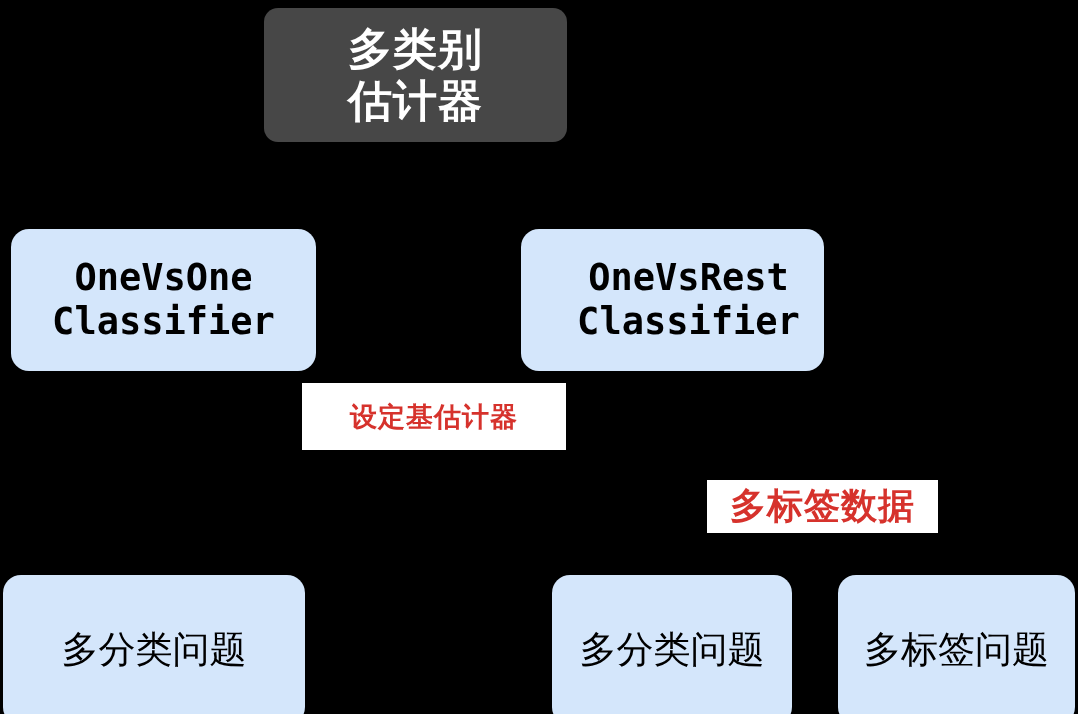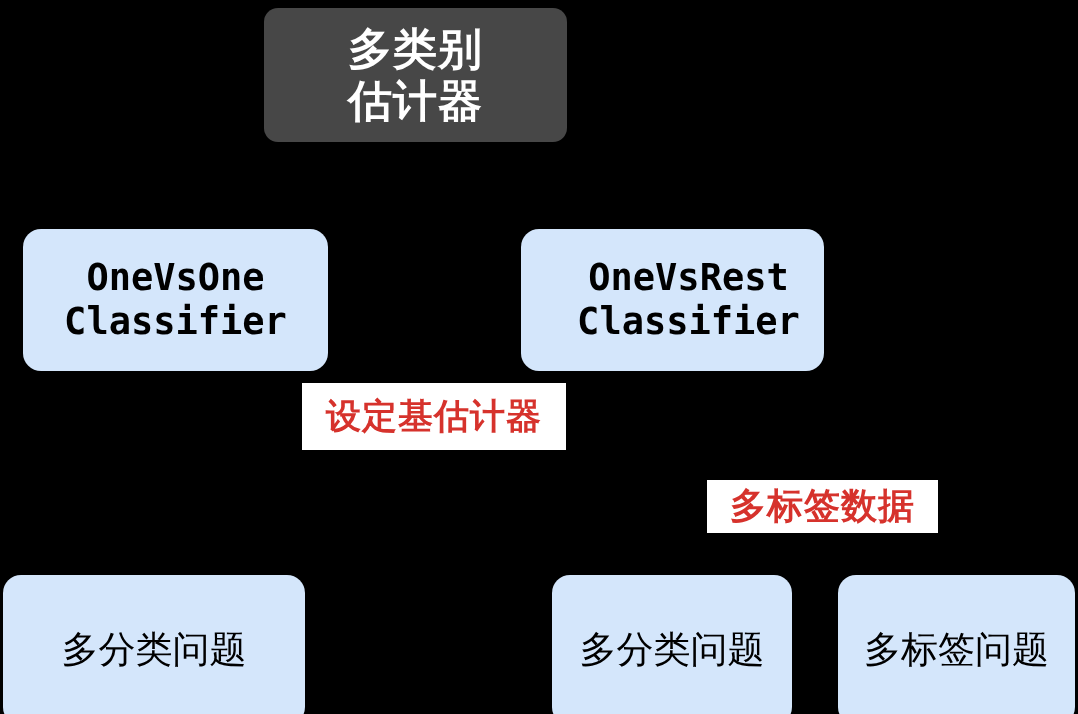--- a/index.html
+++ b/index.html
@@ -52,21 +52,20 @@
   }
   .node-cjk {
     font-size: 37px;
     font-weight: 500;
   }
   .ovo {
     left: 11px;
     top: 229px;
     width: 305px;
     height: 142px;
-    margin-left: 12px;
   }
   .ovr {
     left: 521px;
     top: 229px;
     width: 303px;
     height: 142px;
     padding-left: 32px;
   }
   .leaf1 {
     left: 3px;
@@ -88,21 +87,21 @@
   }
   
   .label-white {
     position: absolute;
     box-sizing: border-box;
     background: #ffffff;
     color: #d6322c;
     display: flex;
     align-items: center;
     justify-content: center;
-    font-size: 35px;
+    font-size: 27px;
     font-weight: 600;
     letter-spacing: 1px;
   }
   .label-base-est {
     left: 302px;
     top: 383px;
     width: 264px;
     height: 67px;
   }
   .label-multilabel {

